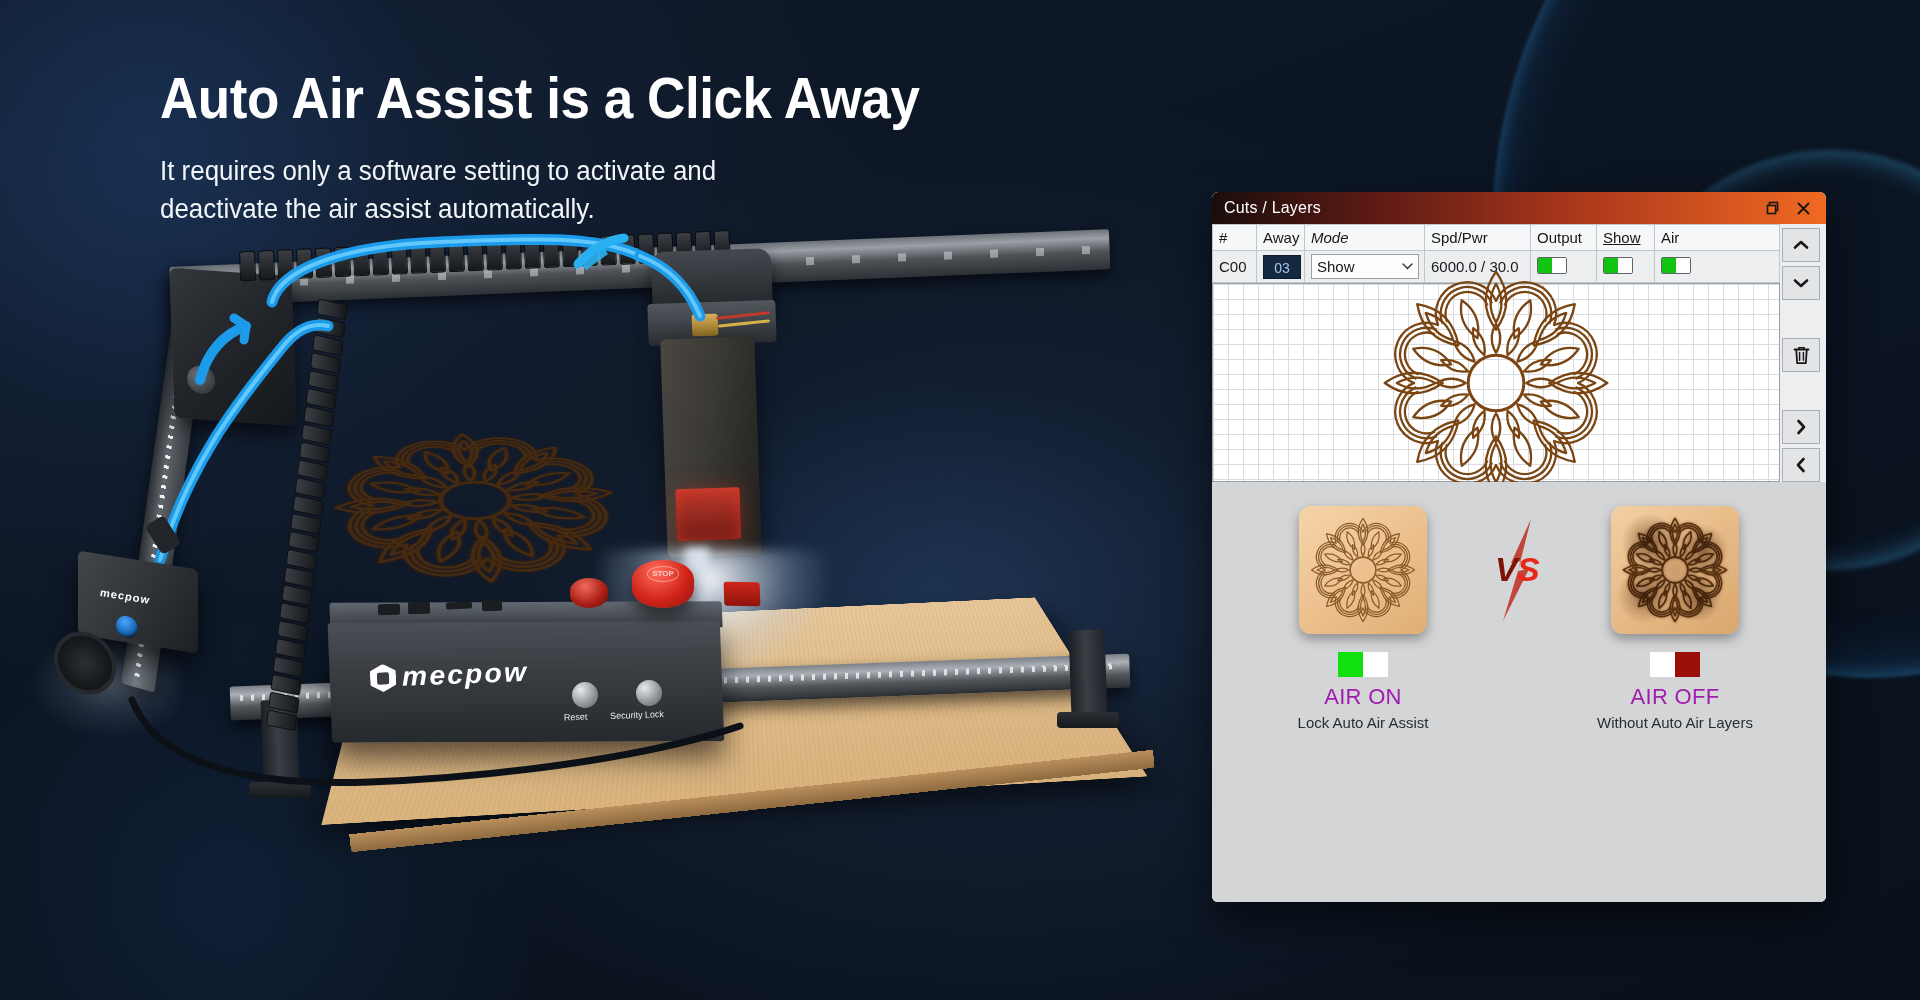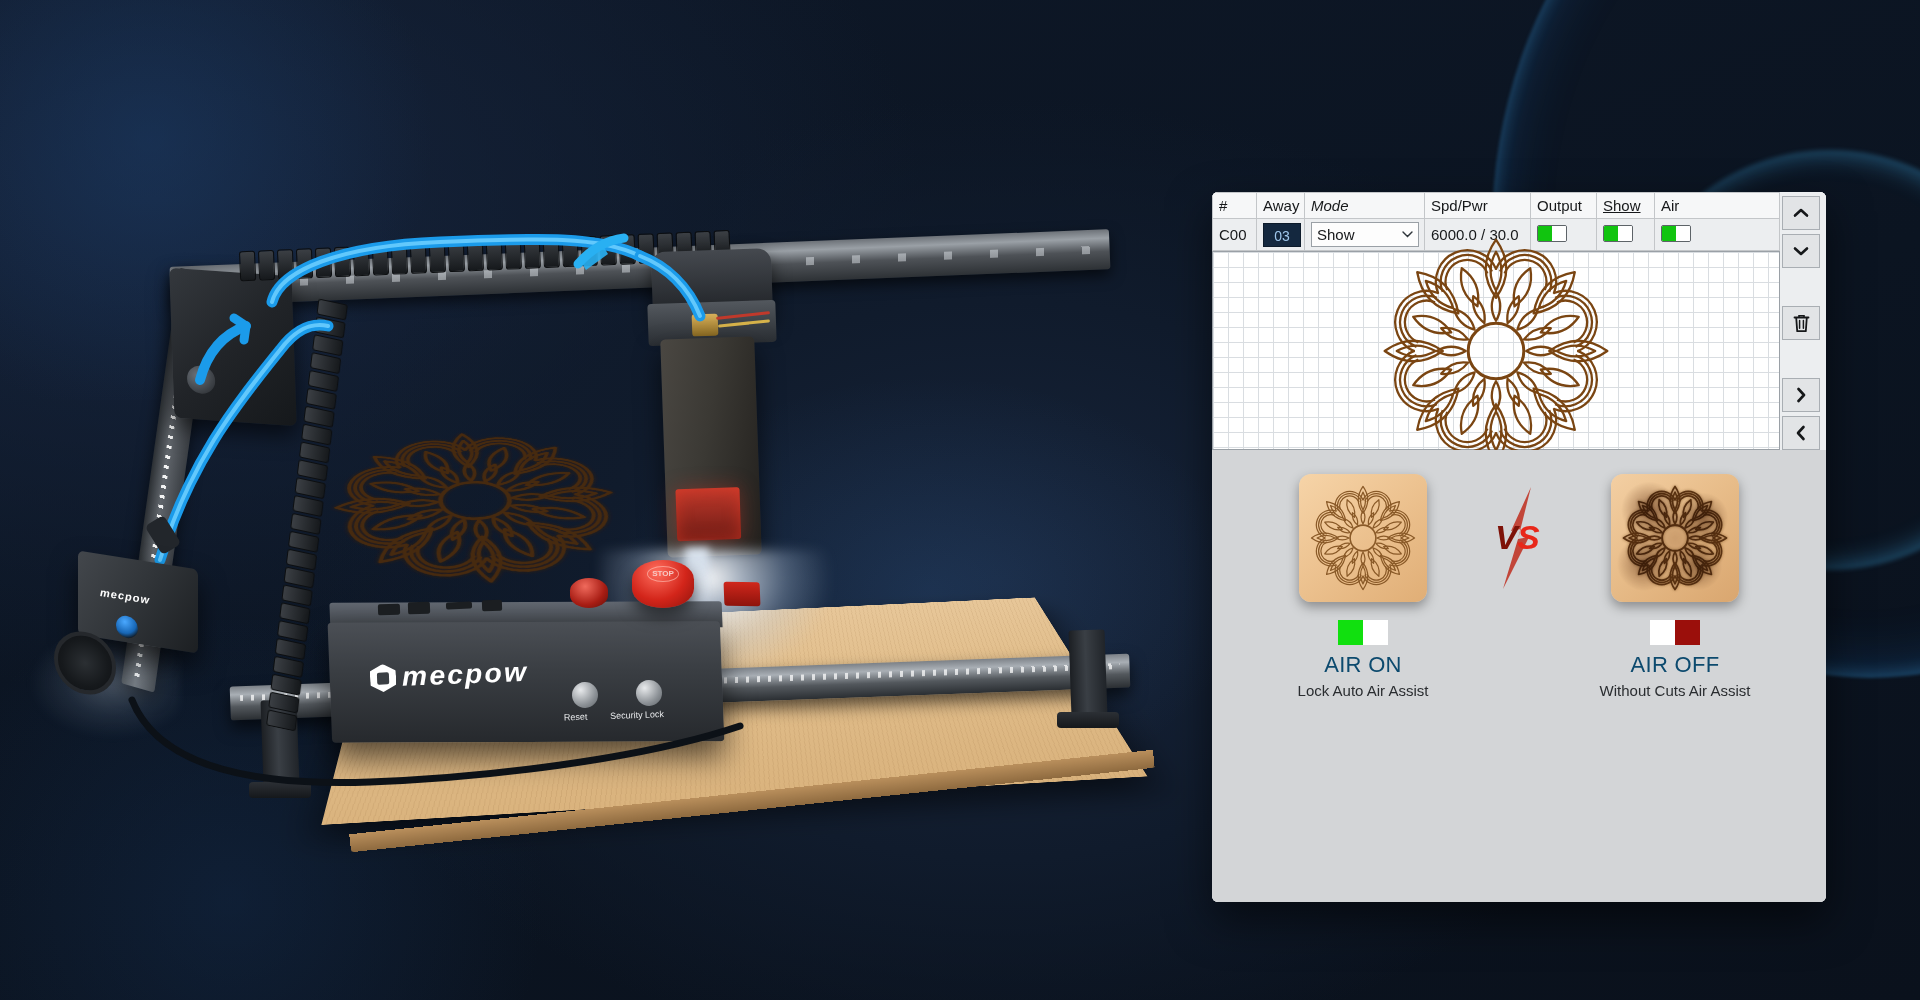--- a/index.html
+++ b/index.html
@@ -458,36 +458,43 @@
       radial-gradient(circle at 50% 50%, rgba(120,70,28,0.22) 0%, rgba(120,70,28,0) 48%);
     mix-blend-mode: multiply;
   }
   .vs-badge {
     width: 76px; display: flex; align-items: center; justify-content: center;
     height: 128px; position: relative;
   }
   .swatches { display: flex; margin-top: 18px; }
   .sw { width: 25px; height: 25px; }
   .cmp-title {
-    margin-top: 7px; font-size: 22px; color: #0c4a6e; letter-spacing: .3px;
+    margin-top: 7px; font-size: 22px; color: #a21caf; letter-spacing: .3px;
   }
   .cmp-sub { margin-top: 4px; font-size: 15px; color: #2a2d30; }
 </style>
 </head>
 <body>
 
 <div id="stage">
 
   <div class="bg-base"></div>
   <div class="glow-soft-tl"></div>
   <div class="glow-soft-bl"></div>
   <div class="glow-center"></div>
   <div class="glow-arc"></div>
   <div class="glow-arc2"></div>
 
+  <div id="headline">
+    <h1>Auto Air Assist is a Click Away</h1>
+    <p>
+      <span>It requires only a software setting to activate and</span><br>
+      <span>deactivate the air assist automatically.</span>
+    </p>
+  </div>
 
   <div id="machine">
 
     <div class="bed-wrap">
       <div class="wood"></div>
       <div class="wood-edge"></div>
     </div>
 
     <div class="bed-art">
       <svg viewBox="0 0 200 200">
@@ -747,20 +754,34 @@
     <div class="pump-logo">mecpow</div>
     <div class="pump-knob"></div>
     <div class="pump-fan"></div>
     <svg class="pump-cord" viewBox="0 0 1180 720">
       <path d="M92,470 C120,540 220,556 330,552 C440,548 600,530 700,496" fill="none" stroke="#0c1117" stroke-width="7" stroke-linecap="round"></path>
     </svg>
   </div>
 
   <div id="lb-panel">
 
+    <div class="lb-titlebar">
+      <div class="lb-title">Cuts / Layers</div>
+      <div class="lb-winbtn">
+        <svg width="14" height="14" viewBox="0 0 14 14">
+          <rect x="3.5" y="1.5" width="8" height="8" fill="none" stroke="#1c1410" stroke-width="1.6"></rect>
+          <rect x="1.5" y="4.5" width="8" height="8" fill="#f06a22" stroke="#1c1410" stroke-width="1.6"></rect>
+        </svg>
+      </div>
+      <div class="lb-winbtn">
+        <svg width="15" height="15" viewBox="0 0 15 15">
+          <path d="M2.5,2.5 L12.5,12.5 M12.5,2.5 L2.5,12.5" stroke="#1c1410" stroke-width="1.8" stroke-linecap="round"></path>
+        </svg>
+      </div>
+    </div>
 
     <div class="lb-body">
       <div class="lb-grid-area">
         <div class="lb-left">
 
           <table class="lb-table">
             <thead>
               <tr>
                 <th class="col-num">#</th>
                 <th class="col-layer">Away</th>
@@ -1150,19 +1171,19 @@
                 <path d="M135.3,76.3 A22,22 0 0 1 179.3,76.3" fill="none" stroke="#5a3211" stroke-width="3" stroke-linejoin="round" transform="rotate(427.5 157.3 76.3)"></path>
                 <path d="M131.3,76.3 A26,26 0 0 1 183.3,76.3" fill="none" stroke="#5a3211" stroke-width="3" stroke-linejoin="round" transform="rotate(427.5 157.3 76.3)"></path>
               </svg>
             <div class="scorch"></div>
           </div>
           <div class="swatches">
             <span class="sw" id="sw-off-l" style="background: rgb(255, 255, 255);"></span>
             <span class="sw" id="sw-off-r" style="background: rgb(155, 15, 11);"></span>
           </div>
           <div class="cmp-title">AIR OFF</div>
-          <div class="cmp-sub">Without Cuts Air Assist</div>
+          <div class="cmp-sub">Without Auto Air Layers</div>
         </div>
 
       </div>
     </div>
   </div>
 </div>
 
 </body></html>

